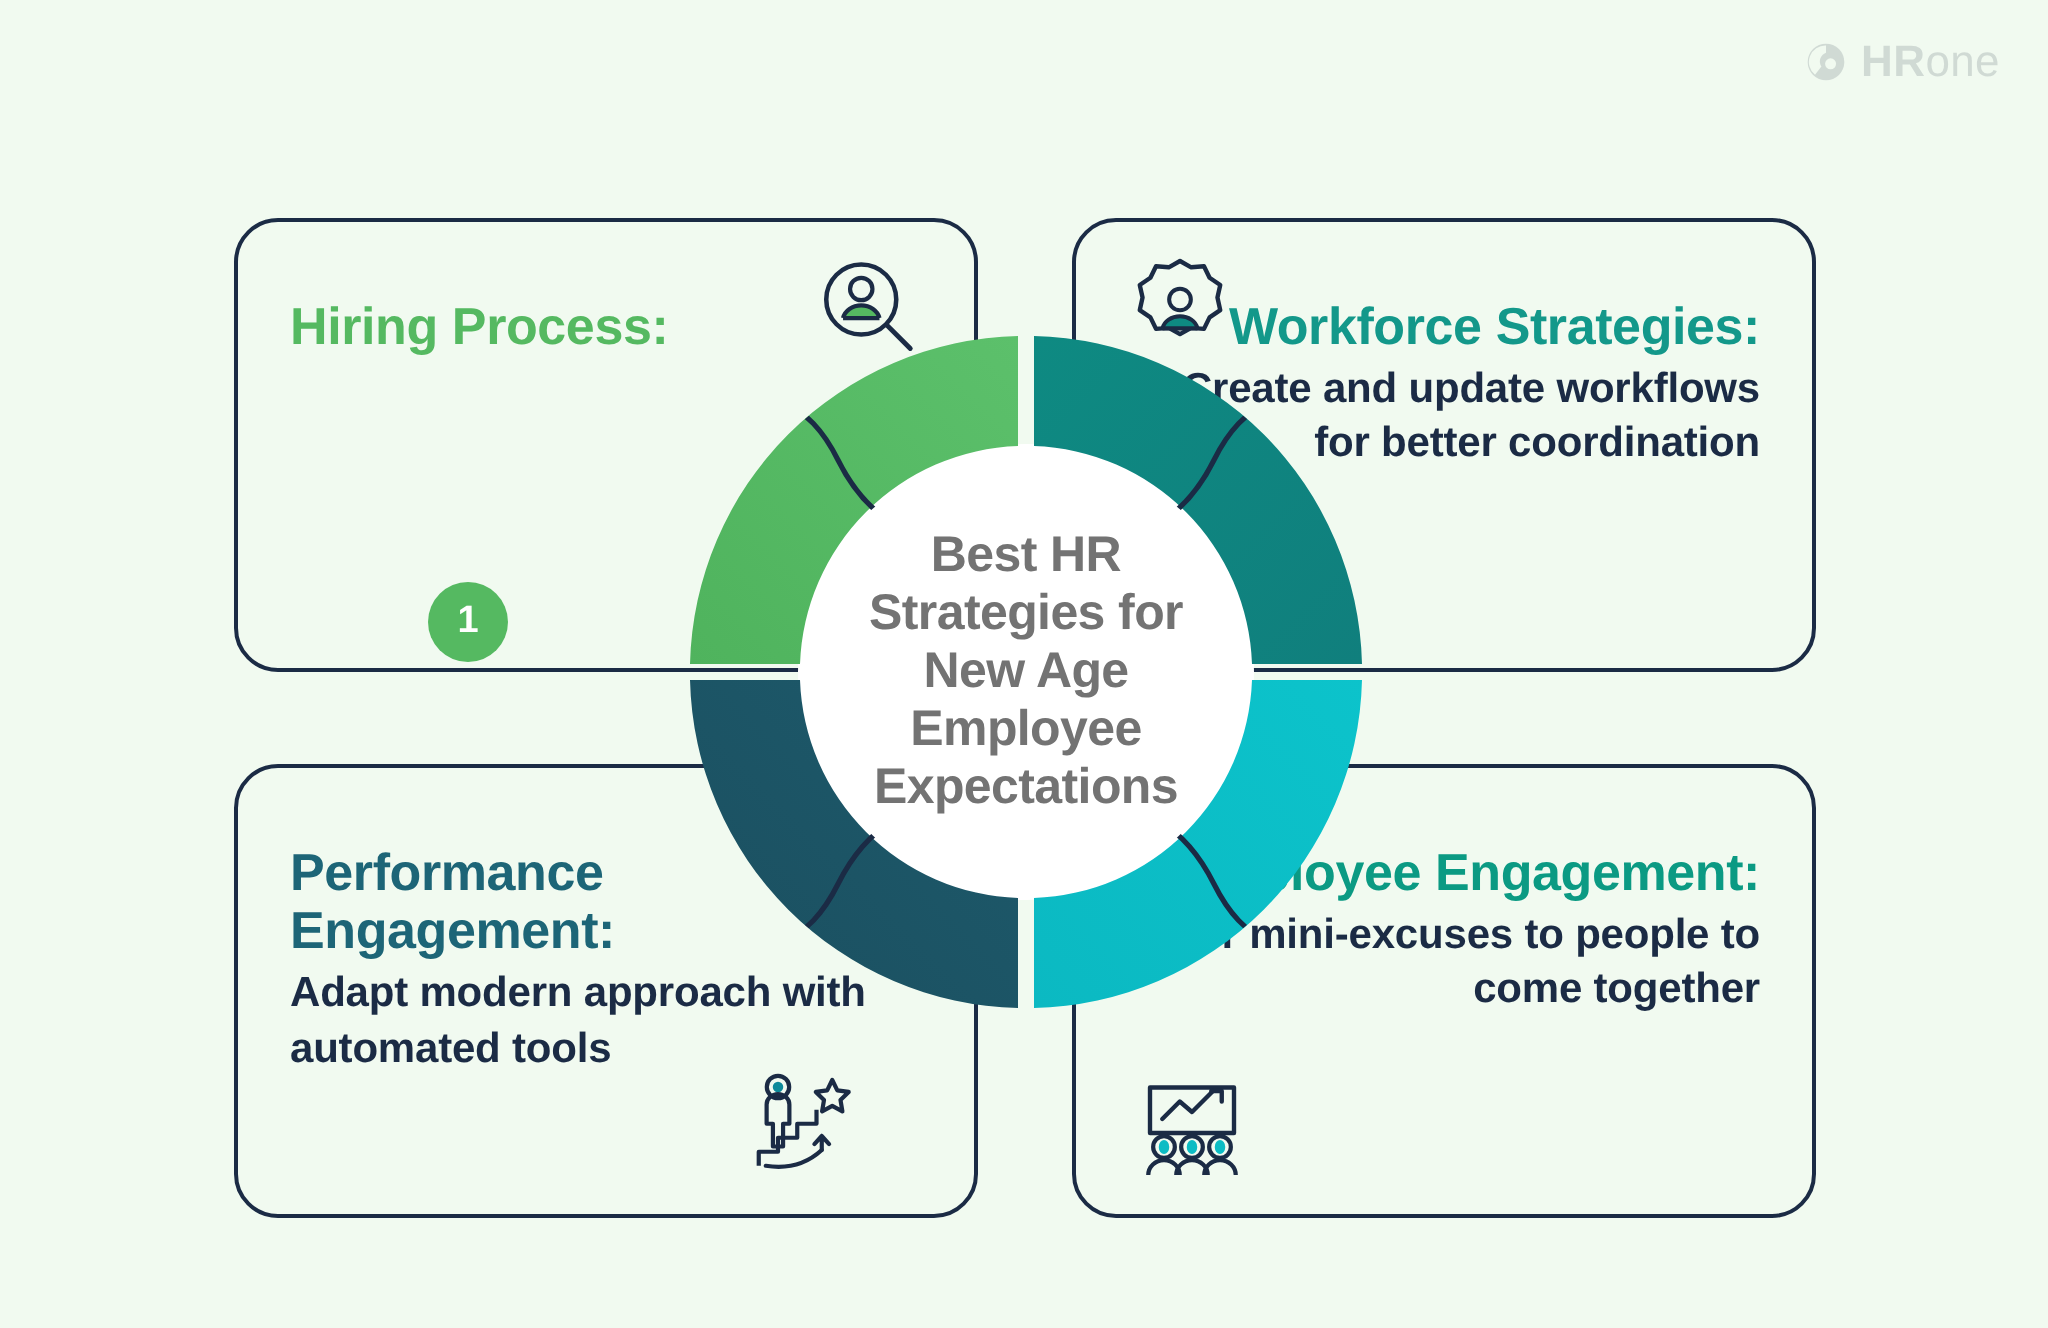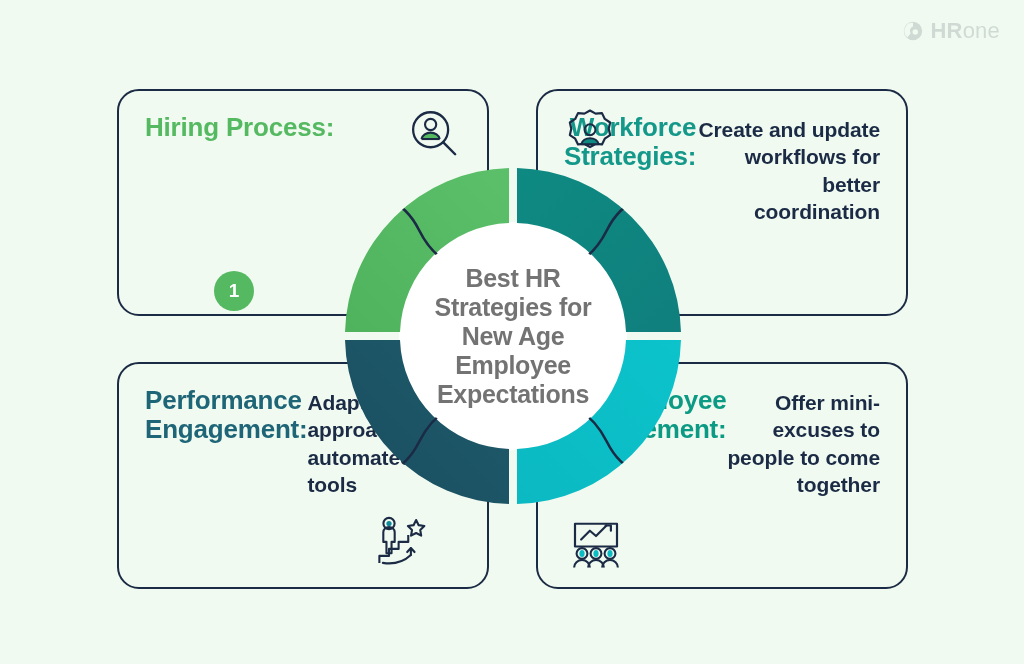--- a/index.html
+++ b/index.html
@@ -29,22 +29,22 @@
   }
   #logo .wordmark .hr { font-weight:bold; }
   #logo .wordmark .one { font-weight:400; }
 
   
   .card {
     position:absolute;
     border:2.6px solid #1b2b45;
     border-radius:22px;
     background:transparent;
-    padding:22px 26px;
-    display:flex; flex-direction:row;
+    padding:38px 26px;
+    display:flex; flex-direction:column;margin-top:20px;
   }
   .card.c1 { left:117px; top:89px;  width:372px; height:227px; }
   .card.c2 { left:536px; top:89px;  width:372px; height:227px; }
   .card.c3 { left:117px; top:362px; width:372px; height:227px; }
   .card.c4 { left:536px; top:362px; width:372px; height:227px; }
 
   .card .title {
     font-size:26px; font-weight:bold; line-height:1.12;
     letter-spacing:-.2px;
   }

